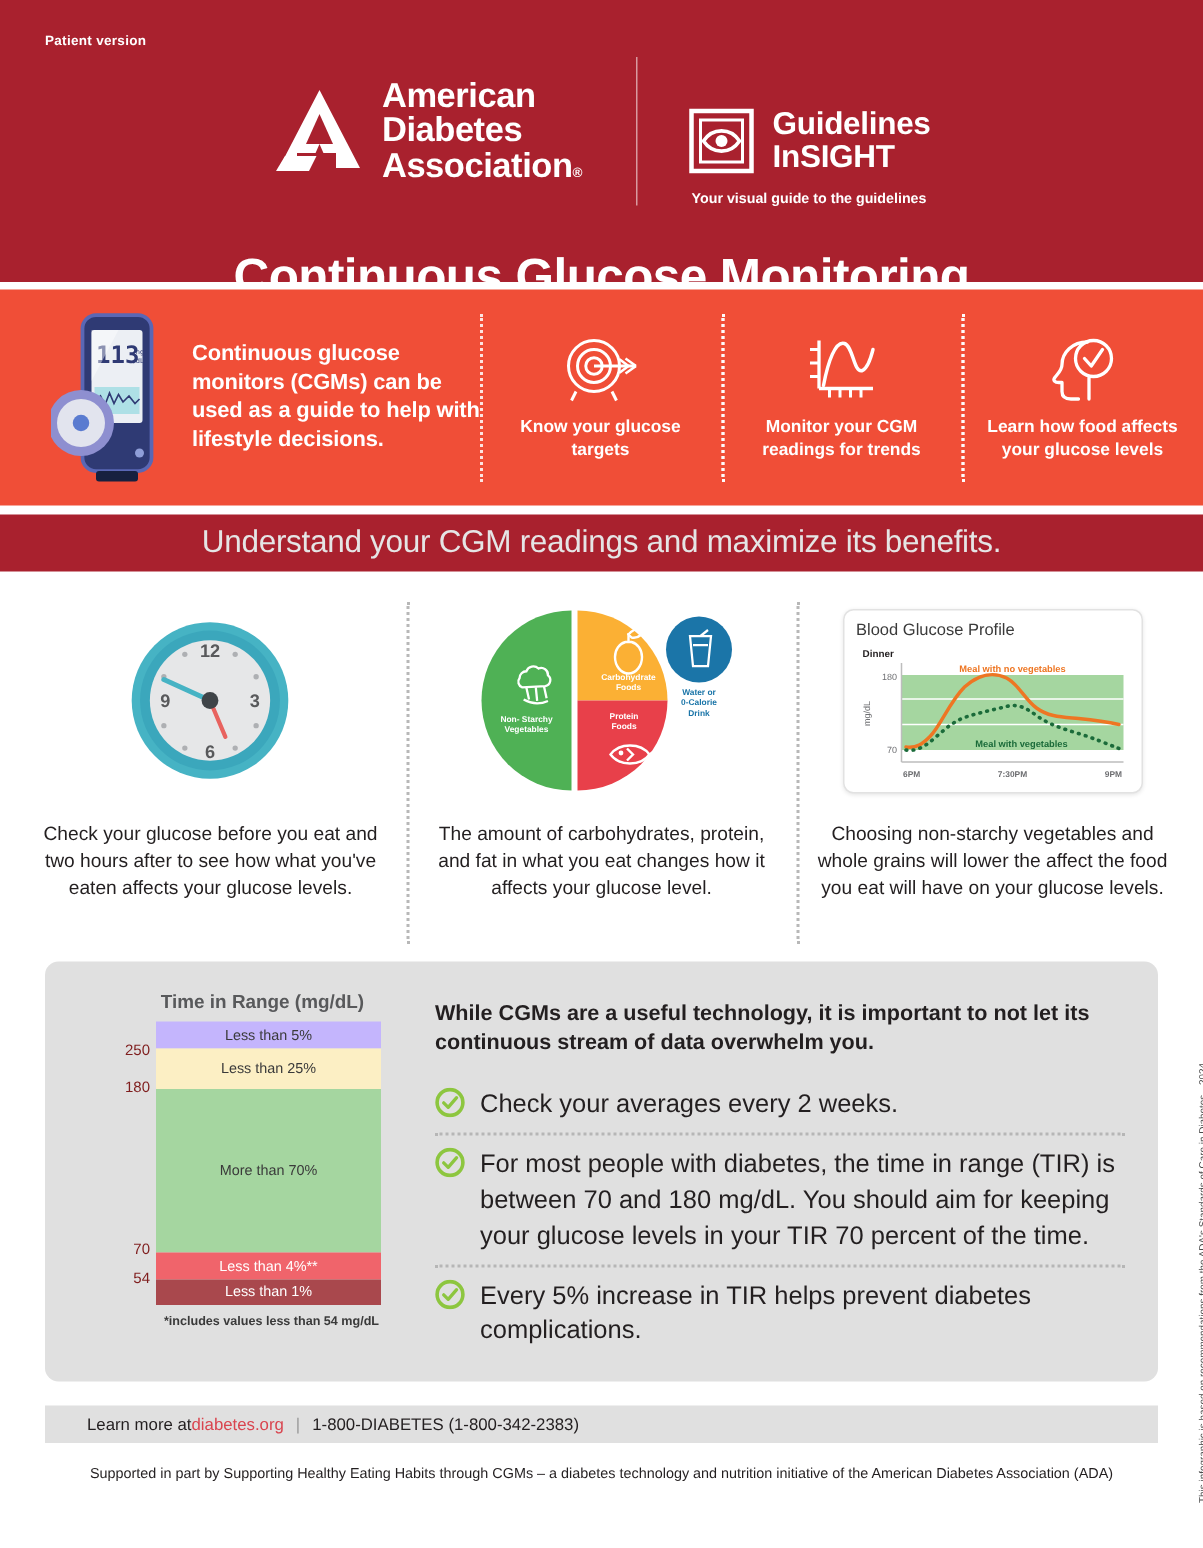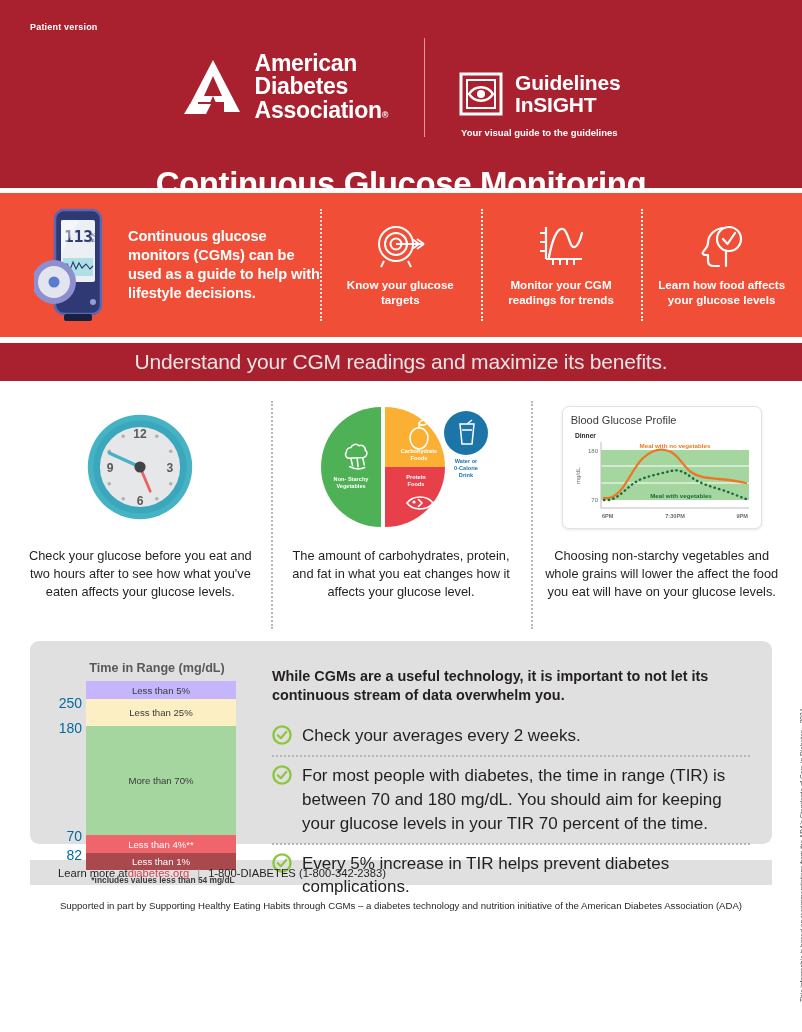--- a/index.html
+++ b/index.html
@@ -97,28 +97,28 @@
   
   .bgp-card {
     width: 200px; height: 123px; background:#fff; border:1px solid #e2e2e2;
     border-radius: 7px; box-shadow: 0 1px 3px rgba(0,0,0,.10); padding: 7px 8px 4px 8px;
   }
   .bgp-title { font-size: 11px; color:#3a3a3a; margin-bottom: 2px; }
 
   
   .gray-panel {
     margin: 8px 30px 0 30px; background:#E0E0E0; border-radius: 9px;
-    height: 203px; display:flex; padding: 20px 22px 14px 12px;
+    height: 280px; display:flex; padding: 20px 22px 14px 30px;
   }
   .tir-block { width: 212px; flex: 0 0 212px; }
   .tir-title { font-size: 12.6px; font-weight: bold; color:#58595b; text-align:center; margin-bottom: 6px; padding-left:18px;}
   .tir-chartrow { display:flex; }
   .tir-axis { width: 44px; position:relative; }
   .tir-axis span {
-    position:absolute; right: 4px; font-size: 14px; color:#0369a1; font-weight: normal;
+    position:absolute; right: 4px; font-size: 10px; color:#7f1d1d; font-weight: normal;
   }
   .tir-bars { width: 150px; }
   .tir-seg {
     display:flex; align-items:center; justify-content:center;
     font-size: 9.6px; text-align:center;
   }
   .tir-note { font-size: 8.4px; color:#3a3a3a; text-align:center; margin-top: 5px; padding-left: 30px; font-weight:bold;}
 
   .gray-right { flex:1; padding-left: 18px; padding-top: 6px;}
   .gr-head { font-size: 14.4px; font-weight:bold; color:#231f20; line-height:1.33; margin-bottom: 12px;}
@@ -382,21 +382,21 @@
 
   <div class="gray-panel">
 
     <div class="tir-block">
       <div class="tir-title">Time in Range (mg/dL)</div>
       <div class="tir-chartrow">
         <div class="tir-axis">
           <span style="top:14px">250</span>
           <span style="top:39px">180</span>
           <span style="top:147px">70</span>
-          <span style="top:166px">82</span>
+          <span style="top:166px">54</span>
         </div>
         <div class="tir-bars">
           <div class="tir-seg" style="height:18px;  background:#c4b5fd; color:#3a3a3a;">
             <span>Less than 5%</span>
           </div>
           <div class="tir-seg" style="height:27px;  background:#FCEFC4; color:#3a3a3a;">
             <span>Less than 25%</span>
           </div>
           <div class="tir-seg" style="height:109px; background:#A5D6A0; color:#3a3a3a;">
             <span>More than 70%</span>

